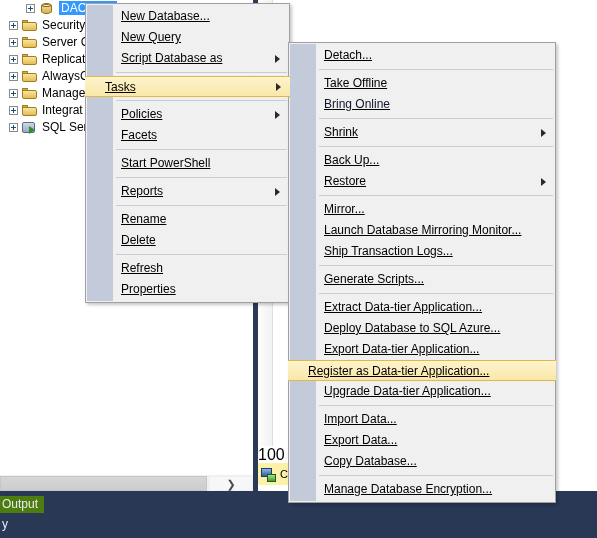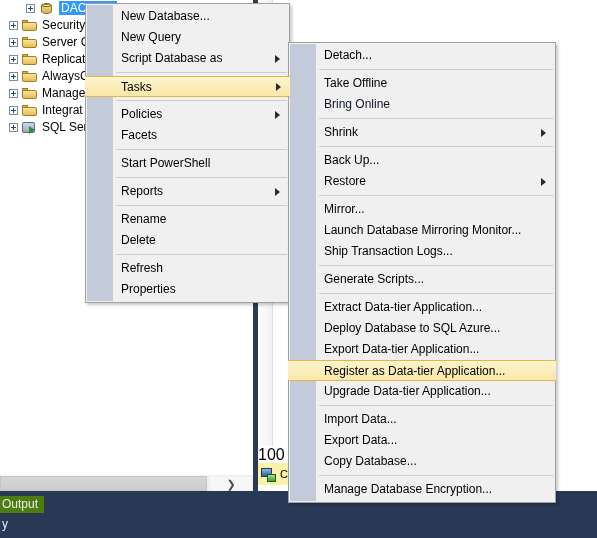--- a/index.html
+++ b/index.html
@@ -287,20 +287,21 @@
   }
   .ctx-gutter {
     position: absolute;
     left: 1px; top: 1px; bottom: 1px;
     width: 26px;
     background: #c3cada;
   }
   .ctx-items {
     position: relative;
     z-index: 2;
+    text-decoration: underline;
   }
   .ctx-item {
     position: relative;
     height: 21px;
     line-height: 21px;
     padding-left: 35px;
     padding-right: 26px;
     font-size: 12px;
     color: #000000;
     white-space: nowrap;
@@ -308,21 +309,21 @@
   }
   .ctx-item.disabled {
     color: #0f172a;
   }
   .ctx-item.highlight {
     background: linear-gradient(#fdf4cd, #fae7a8);
     border-top: 1px solid #e0b84a;
     border-bottom: 1px solid #e0b84a;
     margin-left: -1px;
     margin-right: -1px;
-    padding-left: 36px;
+    padding-left: 20px;
   }
   .ctx-item .arrow {
     position: absolute;
     right: 9px;
     top: 50%;
     margin-top: -4px;
     width: 0; height: 0;
     border-left: 5px solid #2a2a2a;
     border-top: 4px solid transparent;
     border-bottom: 4px solid transparent;

